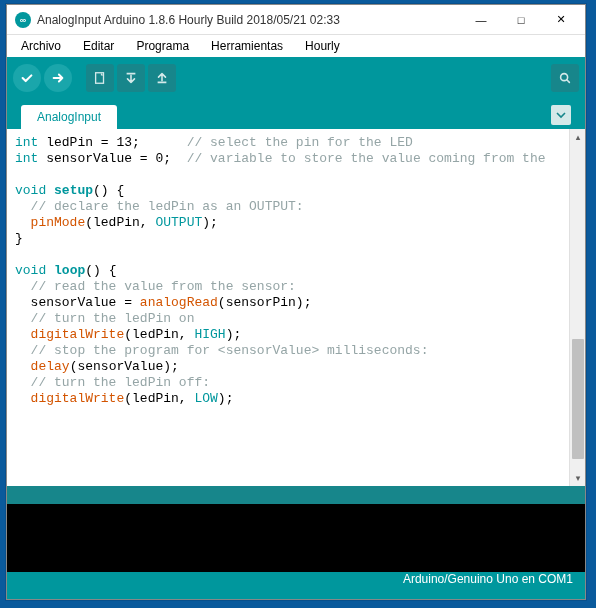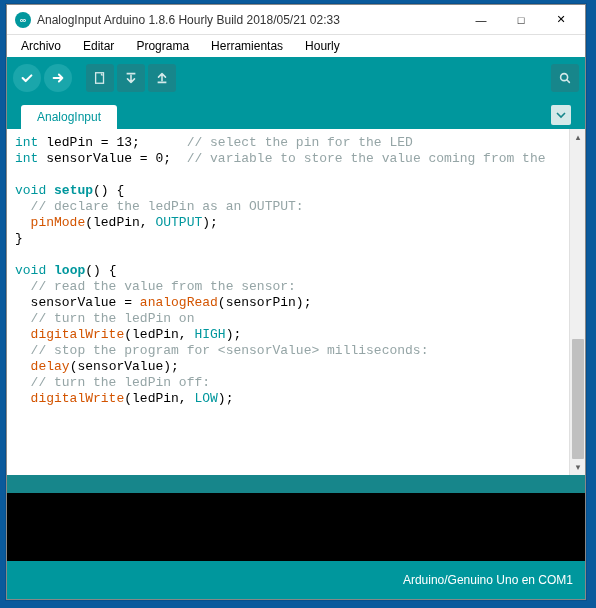--- a/index.html
+++ b/index.html
@@ -161,25 +161,24 @@
   font-size: 9px;
   color: #606060;
   cursor: pointer;
 }
 .statusbar1 { height: 18px; background: #17868b; }
 .console {
   height: 68px;
   background: #000;
 }
 .statusbar2 {
-  height: 38px;
+  height: 27px;
   background: #00979d;
   color: #fff;
   display: flex;
-  align-items: center;
   justify-content: flex-end;
   padding: 0 12px;
   font-size: 12px;
 }
 </style>
 </head>
 <body>
 
 <div class="window">
 

